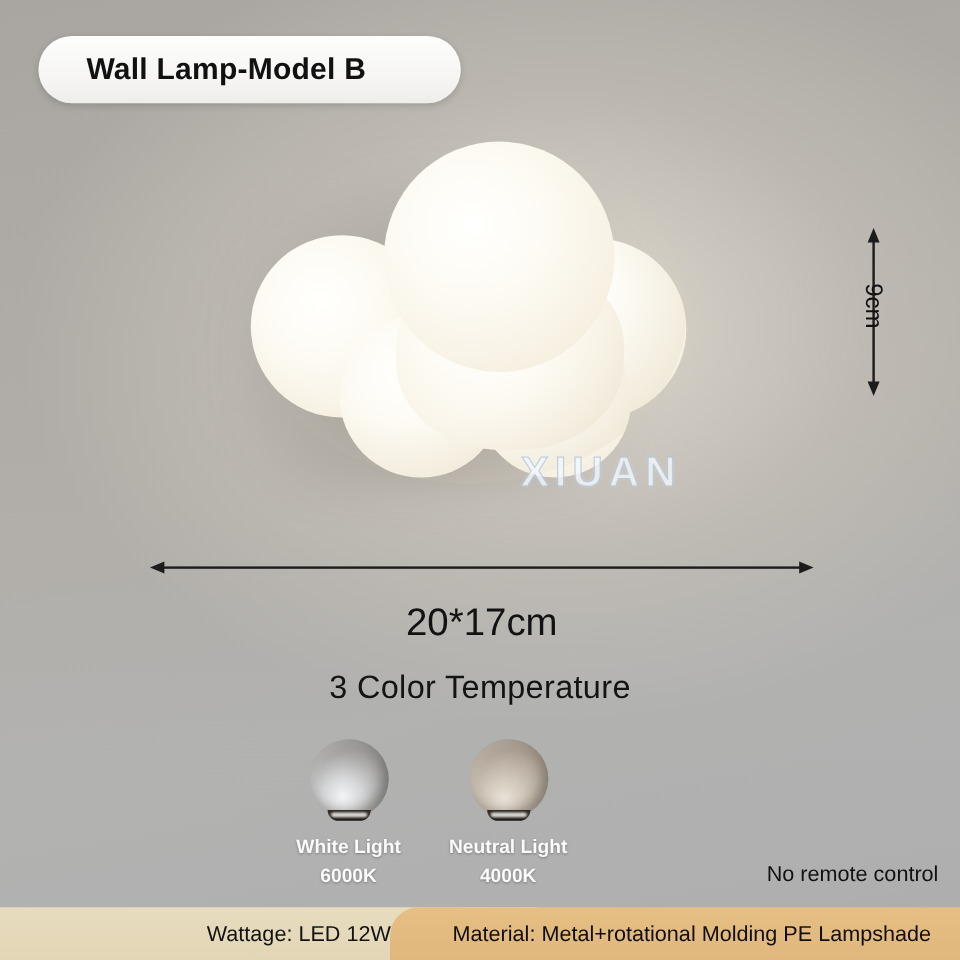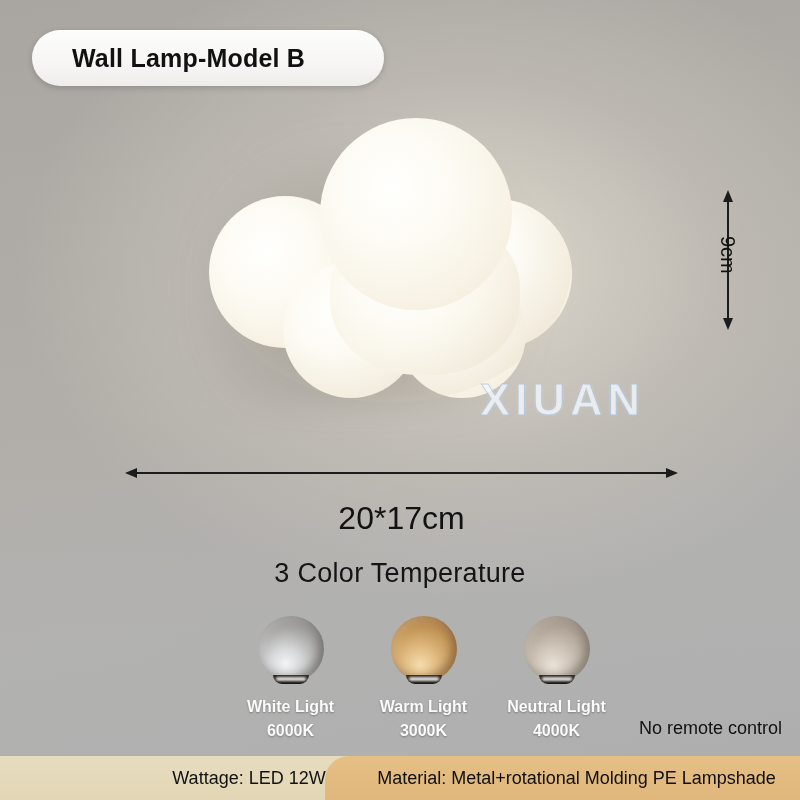--- a/index.html
+++ b/index.html
@@ -46,22 +46,22 @@
     background:
       radial-gradient(circle at 38% 36%, #fffffd 0%, #fdfbf4 34%, #f8f3e6 66%, #efe8d7 100%);
   }
   .cloud-edge-shade{
     position:absolute;left:209px;top:118px;width:363px;height:285px;
     background:radial-gradient(ellipse at 40% 34%, rgba(255,255,255,0.0) 52%, rgba(214,203,181,0.22) 84%, rgba(190,178,156,0.30) 100%);
     border-radius:50%;pointer-events:none;
   }
   
   .watermark{
-    position:absolute;left:480px;top:374px;
-    font-size:45px;font-weight:bold;letter-spacing:5px;
+    position:absolute;left:434px;top:374px;
+    font-size:35px;font-weight:bold;letter-spacing:5px;
     color:rgba(236,243,250,0.55);
     -webkit-text-stroke:1px rgba(150,180,210,0.55);
     text-shadow:0 0 2px rgba(255,255,255,0.6);
   }
   
   .dim-v{position:absolute;left:727px;top:190px;height:140px;width:2px;}
   .dim-v .line{position:absolute;left:0;top:8px;width:1.6px;height:124px;background:#1c1c1c;}
   .dim-v .ar-up,.dim-v .ar-dn{position:absolute;left:-4px;width:0;height:0;border-left:5px solid transparent;border-right:5px solid transparent;}
   .dim-v .ar-up{top:0;border-bottom:12px solid #1c1c1c;}
   .dim-v .ar-dn{bottom:0;border-top:12px solid #1c1c1c;}
@@ -178,28 +178,20 @@
 
     <div class="ct-item">
       <div class="bulb">
         <div class="ball white"></div>
         <div class="base"></div>
       </div>
       <div class="ct-name">White Light</div>
       <div class="ct-temp">6000K</div>
     </div>
 
-    <div class="ct-item">
-      <div class="bulb">
-        <div class="ball warm"></div>
-        <div class="base"></div>
-      </div>
-      <div class="ct-name">Warm Light</div>
-      <div class="ct-temp">3000K</div>
-    </div>
 
     <div class="ct-item">
       <div class="bulb">
         <div class="ball neutral"></div>
         <div class="base"></div>
       </div>
       <div class="ct-name">Neutral Light</div>
       <div class="ct-temp">4000K</div>
     </div>
 

